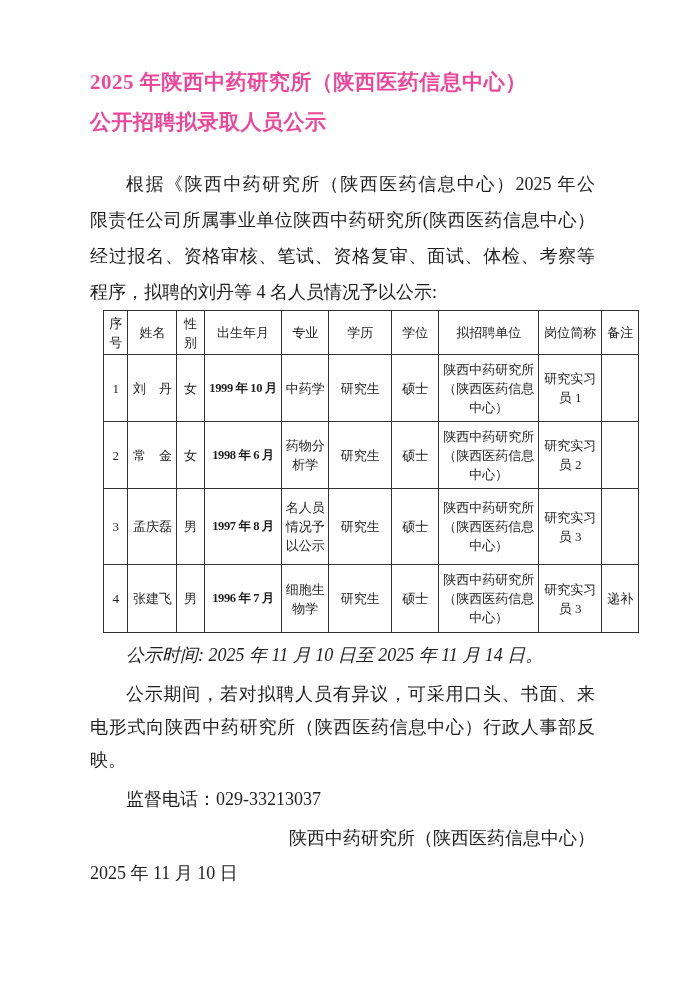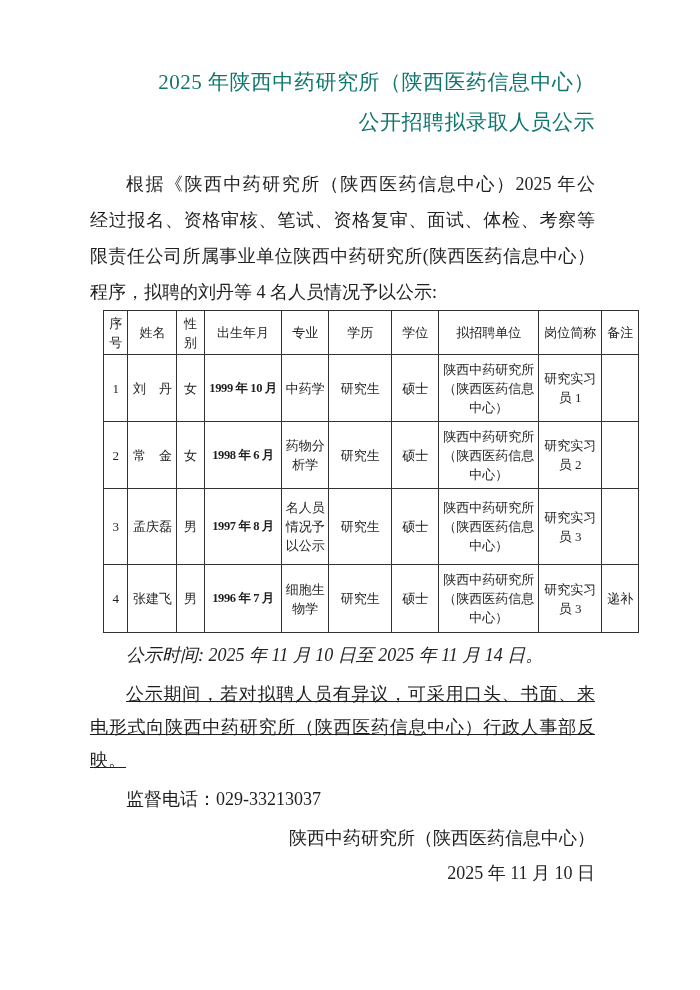--- a/index.html
+++ b/index.html
@@ -13,25 +13,25 @@
   body {
     font-family: "Liberation Serif", "DejaVu Serif", serif;
     color: #1f1f1f;
   }
   .doc {
     padding: 62px 0 0 90px;
     width: 560px;
   }
   .title-line {
     width: 505px;
-    text-align: right;
-    font-weight: normal;
+    text-align: left;
+    font-weight: bold;
     font-size: 21px;
     line-height: 40px;
-    color: #0f766e;
+    color: #ec4899;
     letter-spacing: 0.5px;
   }
   .intro {
     width: 505px;
     margin-top: 24px;
     font-size: 18px;
   }
   .intro .line {
     line-height: 36px;
     text-align: justify;
@@ -74,53 +74,51 @@
     margin-top: 6px;
     line-height: 33px;
     text-indent: 2em;
     font-style: italic;
   }
   .objection { margin-top: 6px; }
   .objection .line {
     line-height: 33px;
     text-align: justify;
     text-align-last: justify;
-    text-decoration: underline;
   }
   .objection .line.first { text-indent: 2em; }
   .objection .line.last  { text-align-last: left; }
   .phone {
     margin-top: 6px;
     line-height: 33px;
     text-indent: 2em;
   }
   .sig-org {
     margin-top: 6px;
     line-height: 33px;
     text-align: right;
   }
   .sig-date {
     margin-top: 2px;
     line-height: 33px;
-    text-align: right;
     padding-right: 72px;
   }
 </style>
 </head>
 <body>
 
 <div class="doc">
 
   <div class="title-line">2025 年陕西中药研究所（陕西医药信息中心）</div>
   <div class="title-line">公开招聘拟录取人员公示</div>
 
   <div class="intro">
     <div class="line first">根据《陕西中药研究所（陕西医药信息中心）2025 年公</div>
+    <div class="line">限责任公司所属事业单位陕西中药研究所(陕西医药信息中心）</div>
     <div class="line">经过报名、资格审核、笔试、资格复审、面试、体检、考察等</div>
-    <div class="line">限责任公司所属事业单位陕西中药研究所(陕西医药信息中心）</div>
     <div class="line last">程序，拟聘的刘丹等 4 名人员情况予以公示:</div>
   </div>
 
   <table class="recruits">
     <colgroup>
       <col style="width:24px">
         <col style="width:48px">
         <col style="width:27px">
         <col style="width:76px">
       <col style="width:46px">

